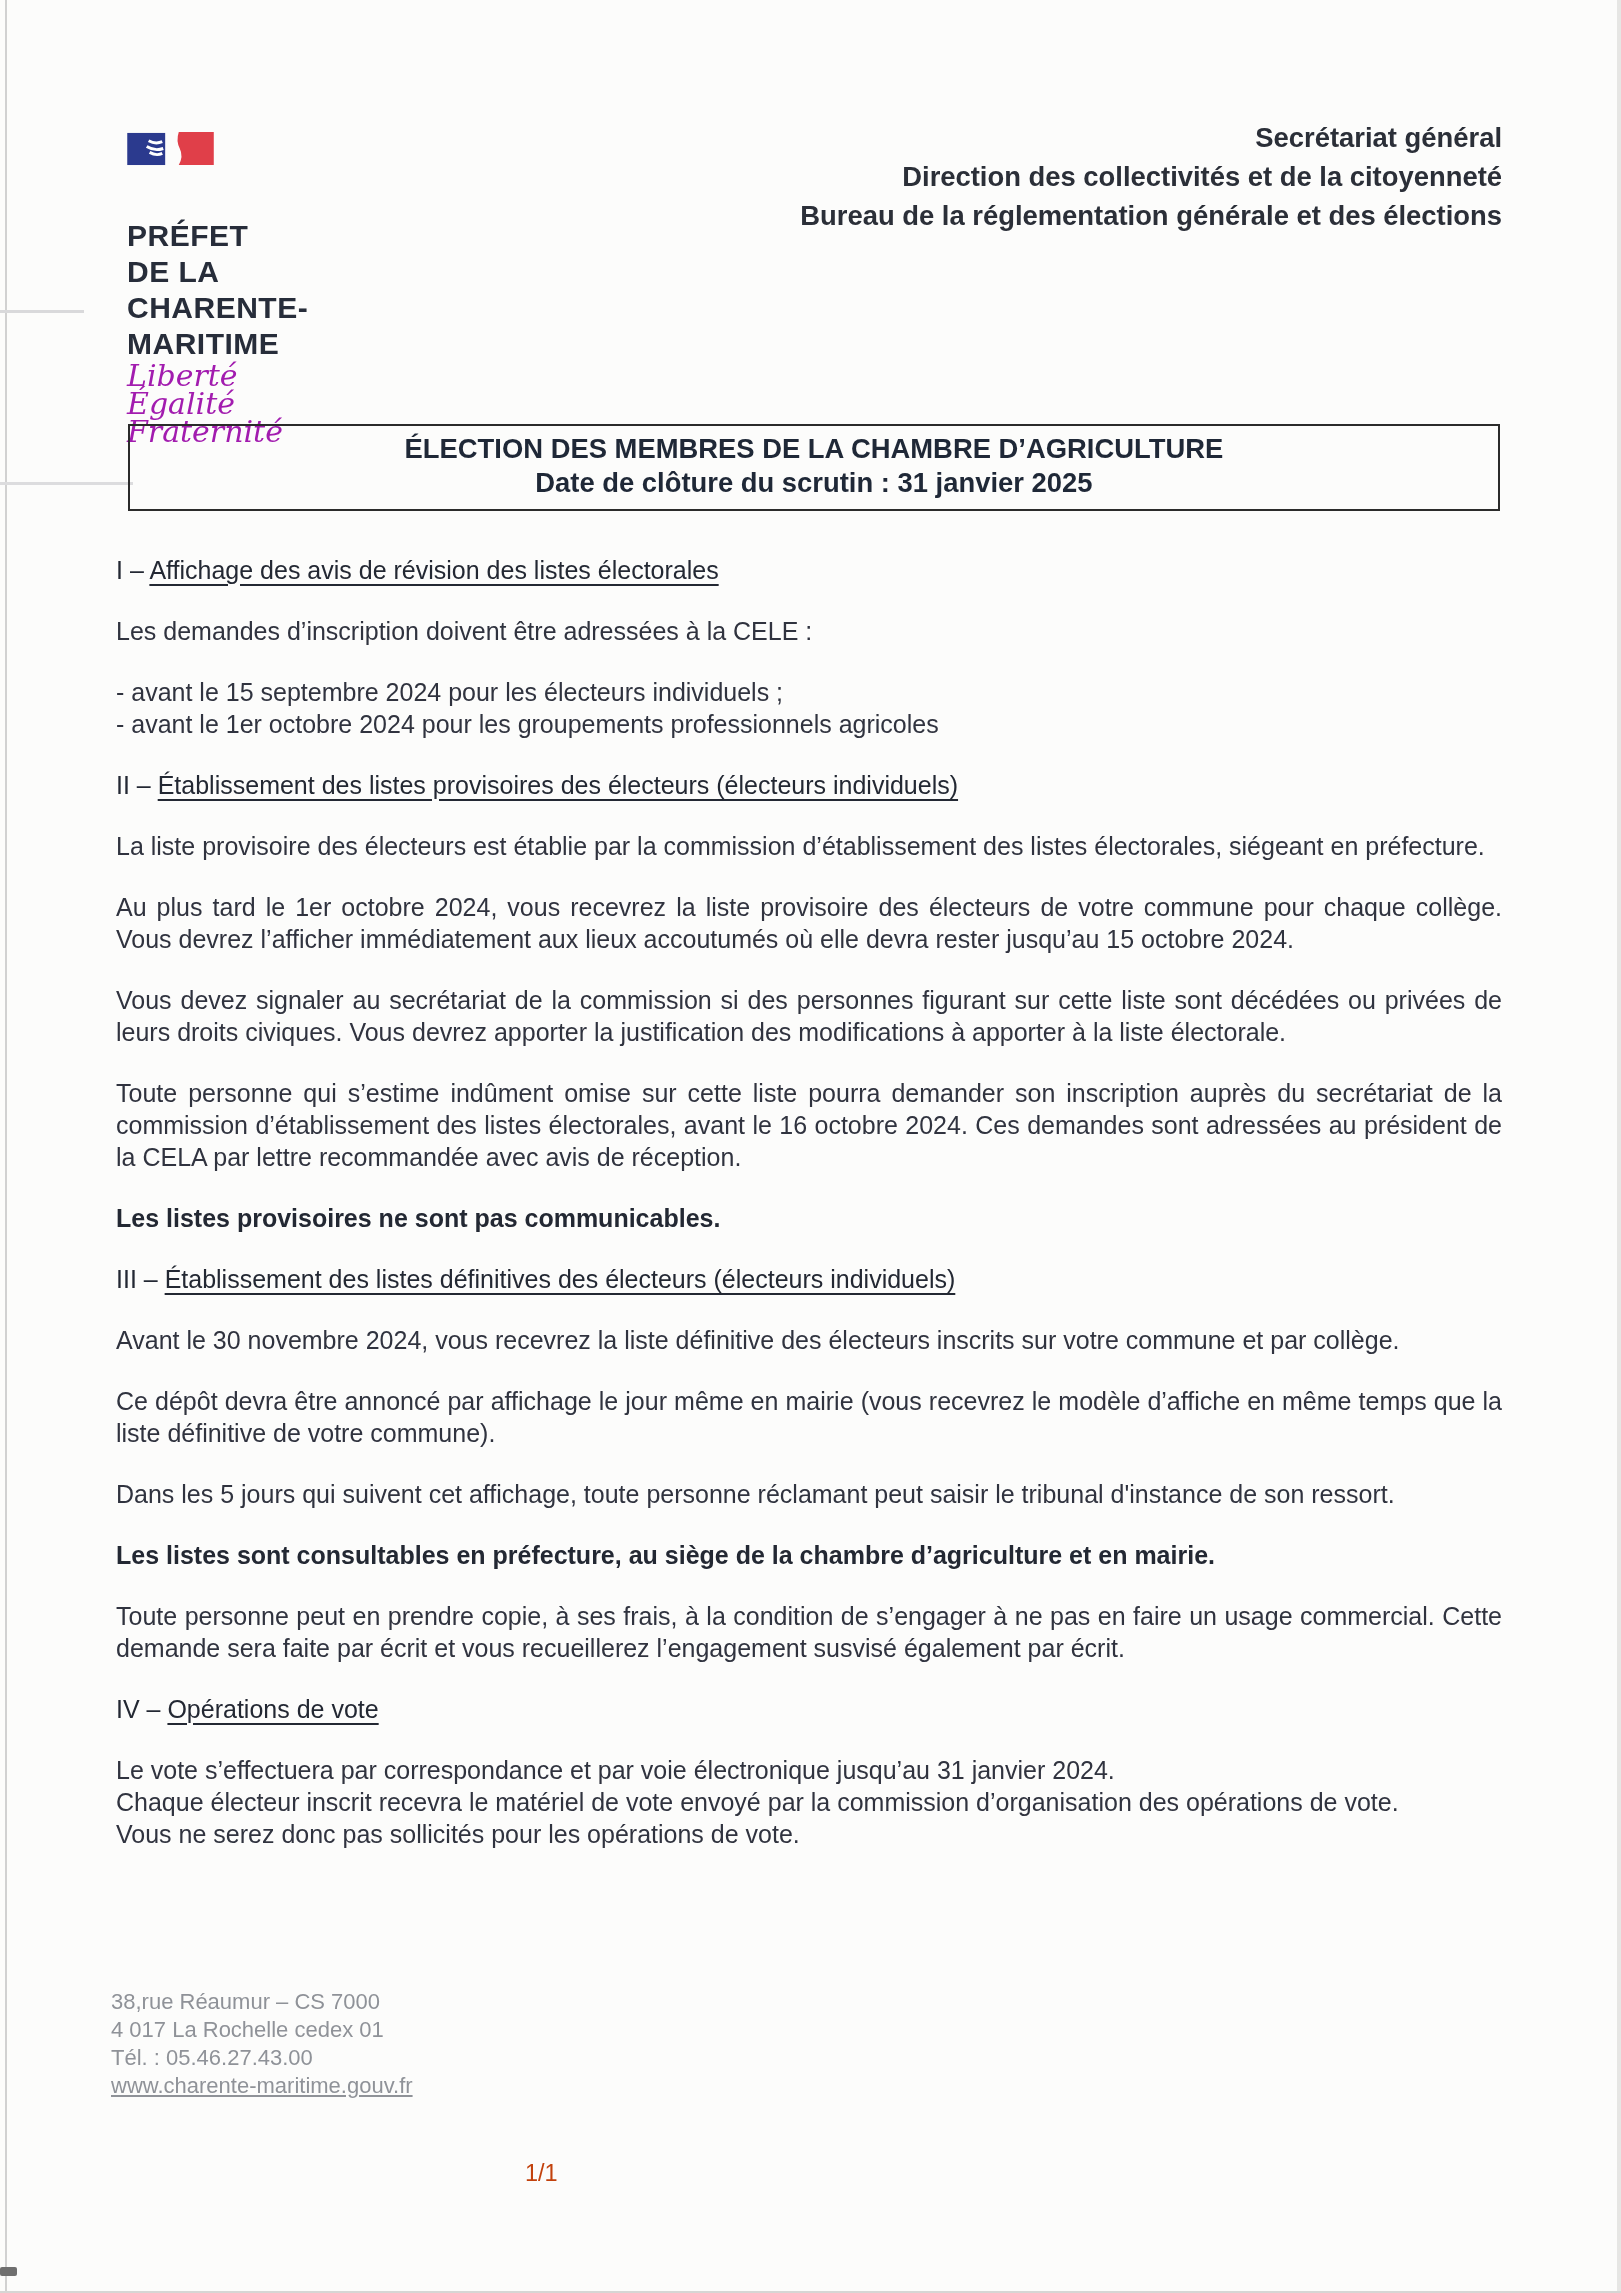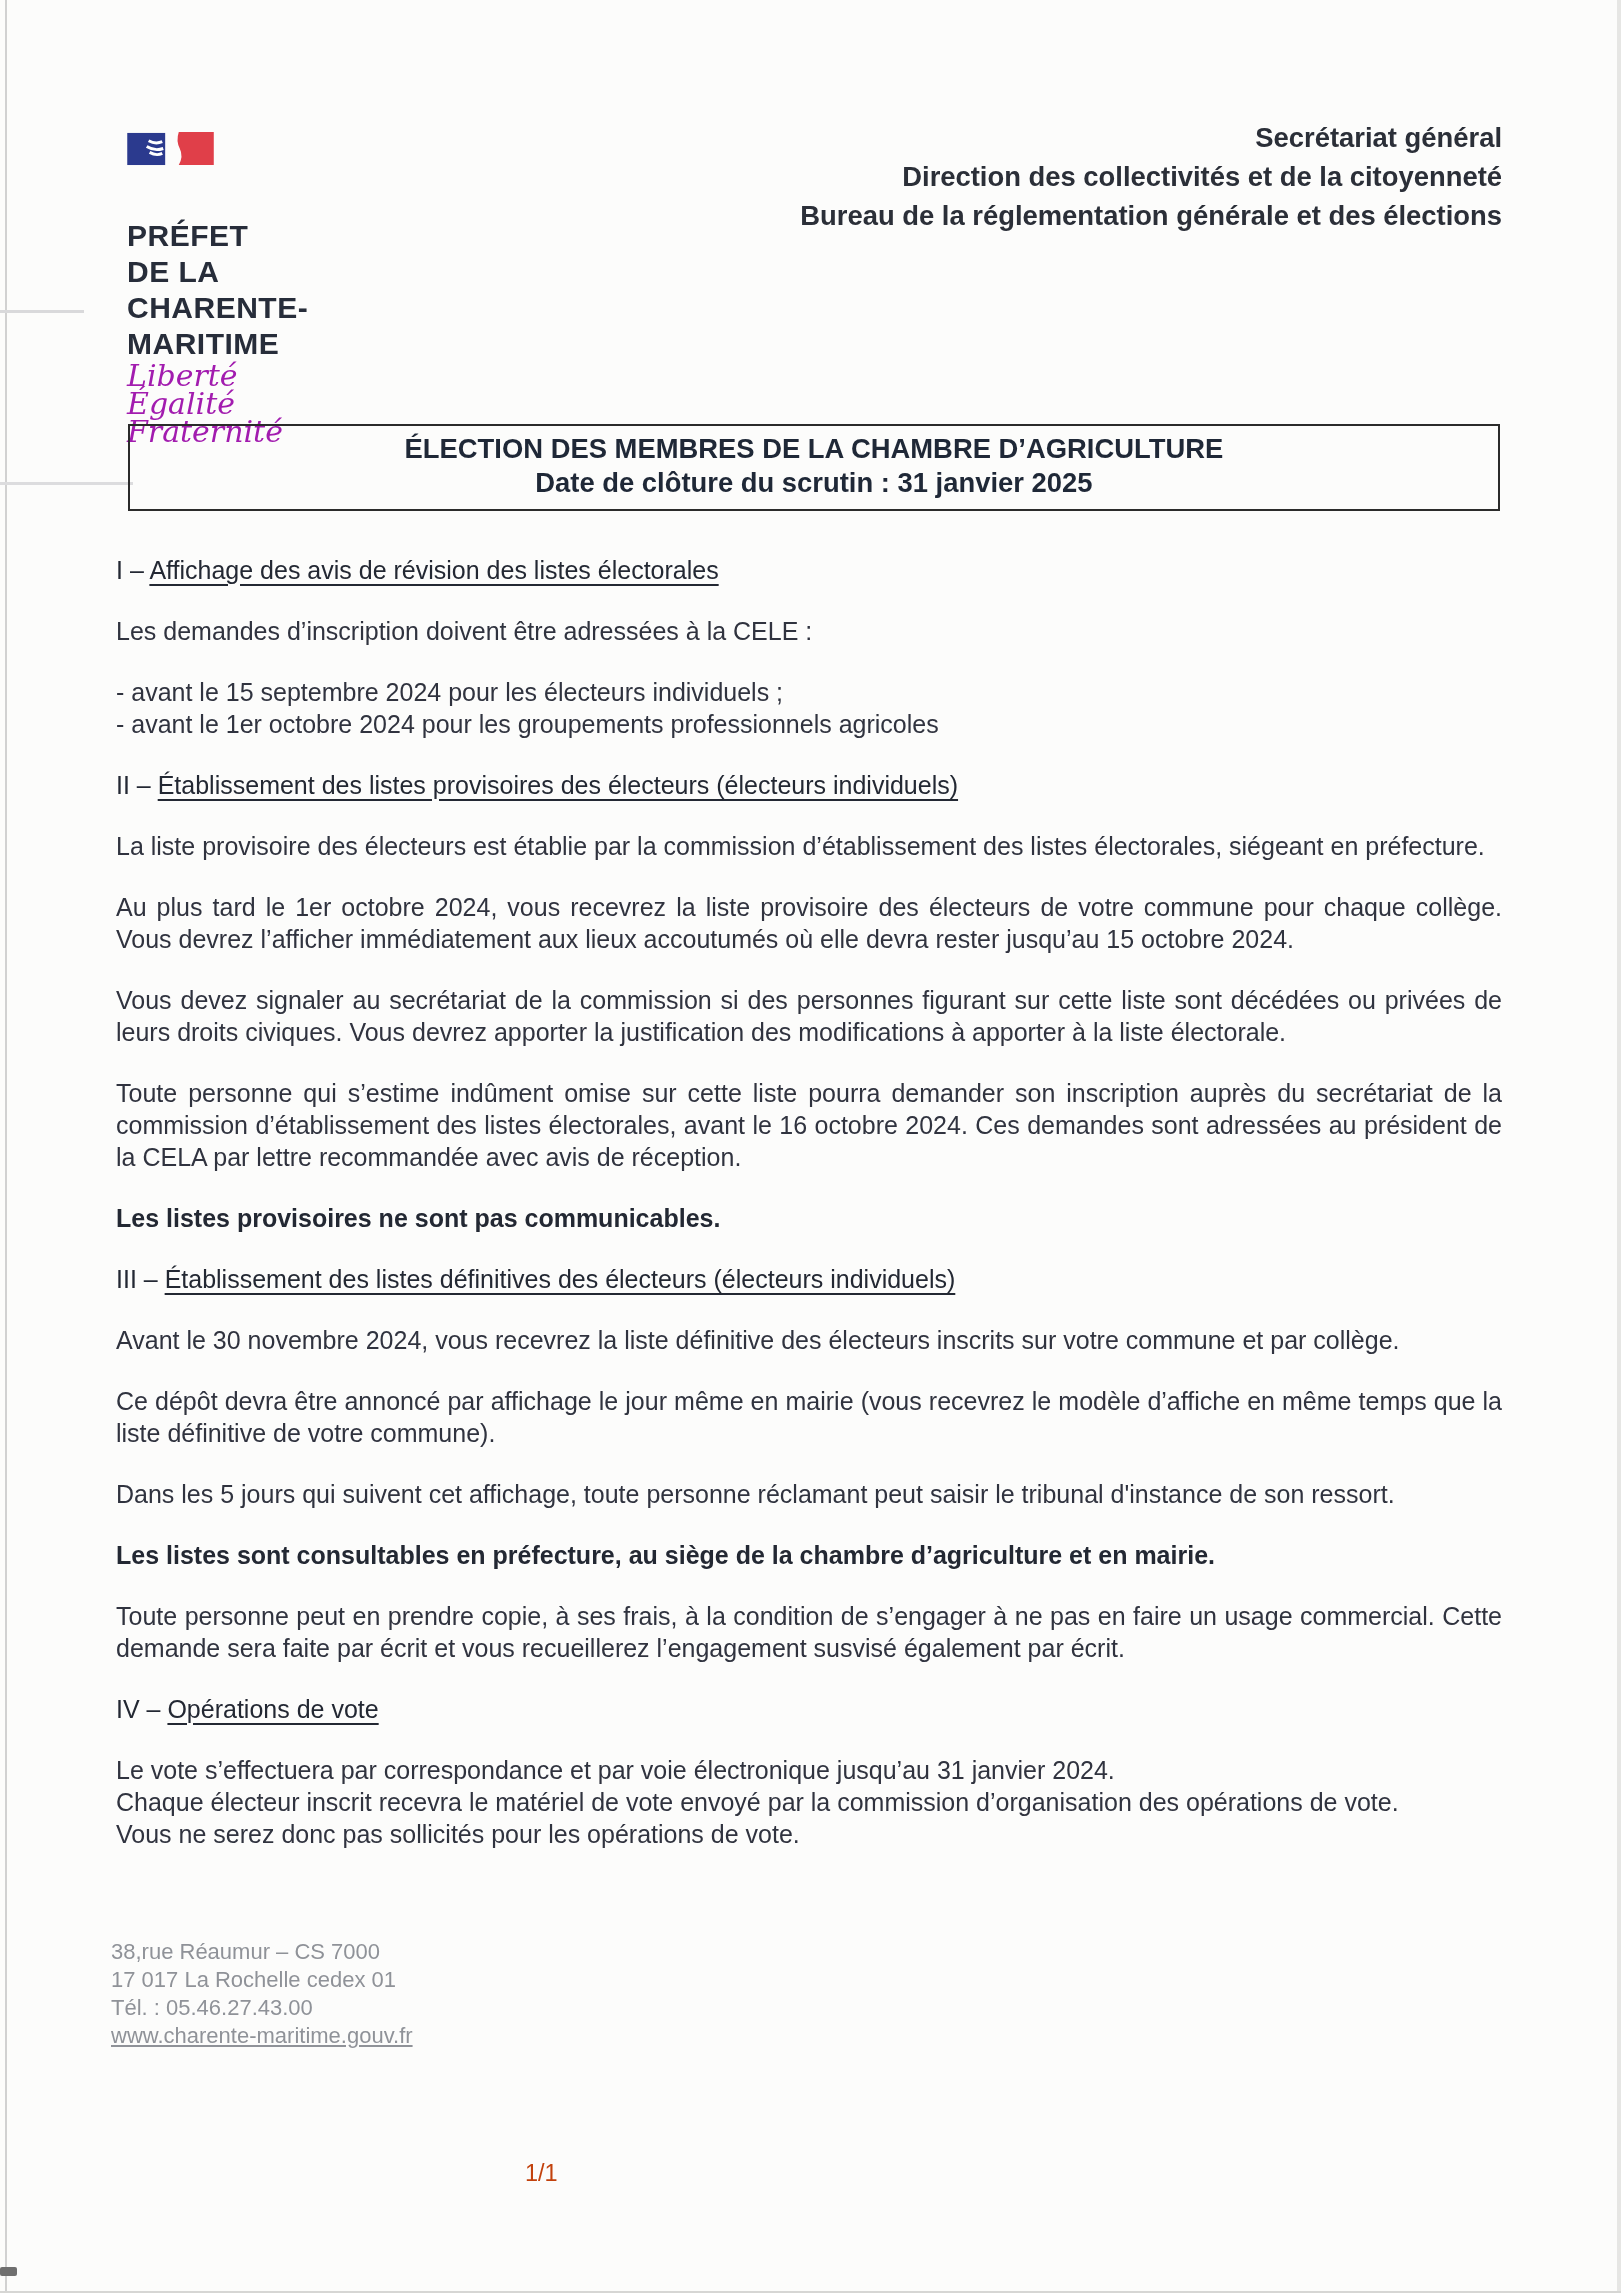--- a/index.html
+++ b/index.html
@@ -42,21 +42,21 @@
     font-weight:700;font-size:27.4px;line-height:34px;color:#1f2837;
   }
   .blk{margin:0 0 29px 0;font-size:25px;line-height:32px;color:#30333f;}
   .blk.heading{font-weight:400;color:#232833;margin-top:5.9px;}
   .blk.heading .u{text-decoration:underline;text-underline-offset:4.9px;text-decoration-thickness:2px;}
   .blk.para{text-align:justify;}
   .blk.bold{font-weight:700;color:#232833;}
   .blk .ln{display:block;}
 
   
-  .footer{position:absolute;left:111px;top:1938px;font-size:22px;line-height:28px;color:#8f9298;}
+  .footer{position:absolute;left:111px;top:1988px;font-size:22px;line-height:28px;color:#8f9298;}
   .footer .website{text-decoration:underline;}
   .page-number{position:absolute;left:525px;top:2160px;font-size:23.5px;color:#c2410c;}
 </style>
 </head>
 <body>
 
 <div class="page">
 
   <div class="edge-left"></div>
   <div class="edge-right"></div>
@@ -120,20 +120,20 @@
         <div class="blk">
           <span class="ln">Le vote s’effectuera par correspondance et par voie électronique jusqu’au 31 janvier 2024.</span>
           <span class="ln">Chaque électeur inscrit recevra le matériel de vote envoyé par la commission d’organisation des opérations de vote.</span>
           <span class="ln">Vous ne serez donc pas sollicités pour les opérations de vote.</span>
         </div>
       </div>
   </div>
 
   <div class="footer">
     <span style="display:block">38,rue Réaumur – CS 7000</span>
-    <span style="display:block">17 017 La Rochelle cedex 01</span>
+    <span style="display:block">4 017 La Rochelle cedex 01</span>
     <span style="display:block">Tél. : 05.46.27.43.00</span>
     <span class="website" style="display:block">www.charente-maritime.gouv.fr</span>
   </div>
 
   <div class="page-number">1/1</div>
 </div>
 
 
 </body></html>

